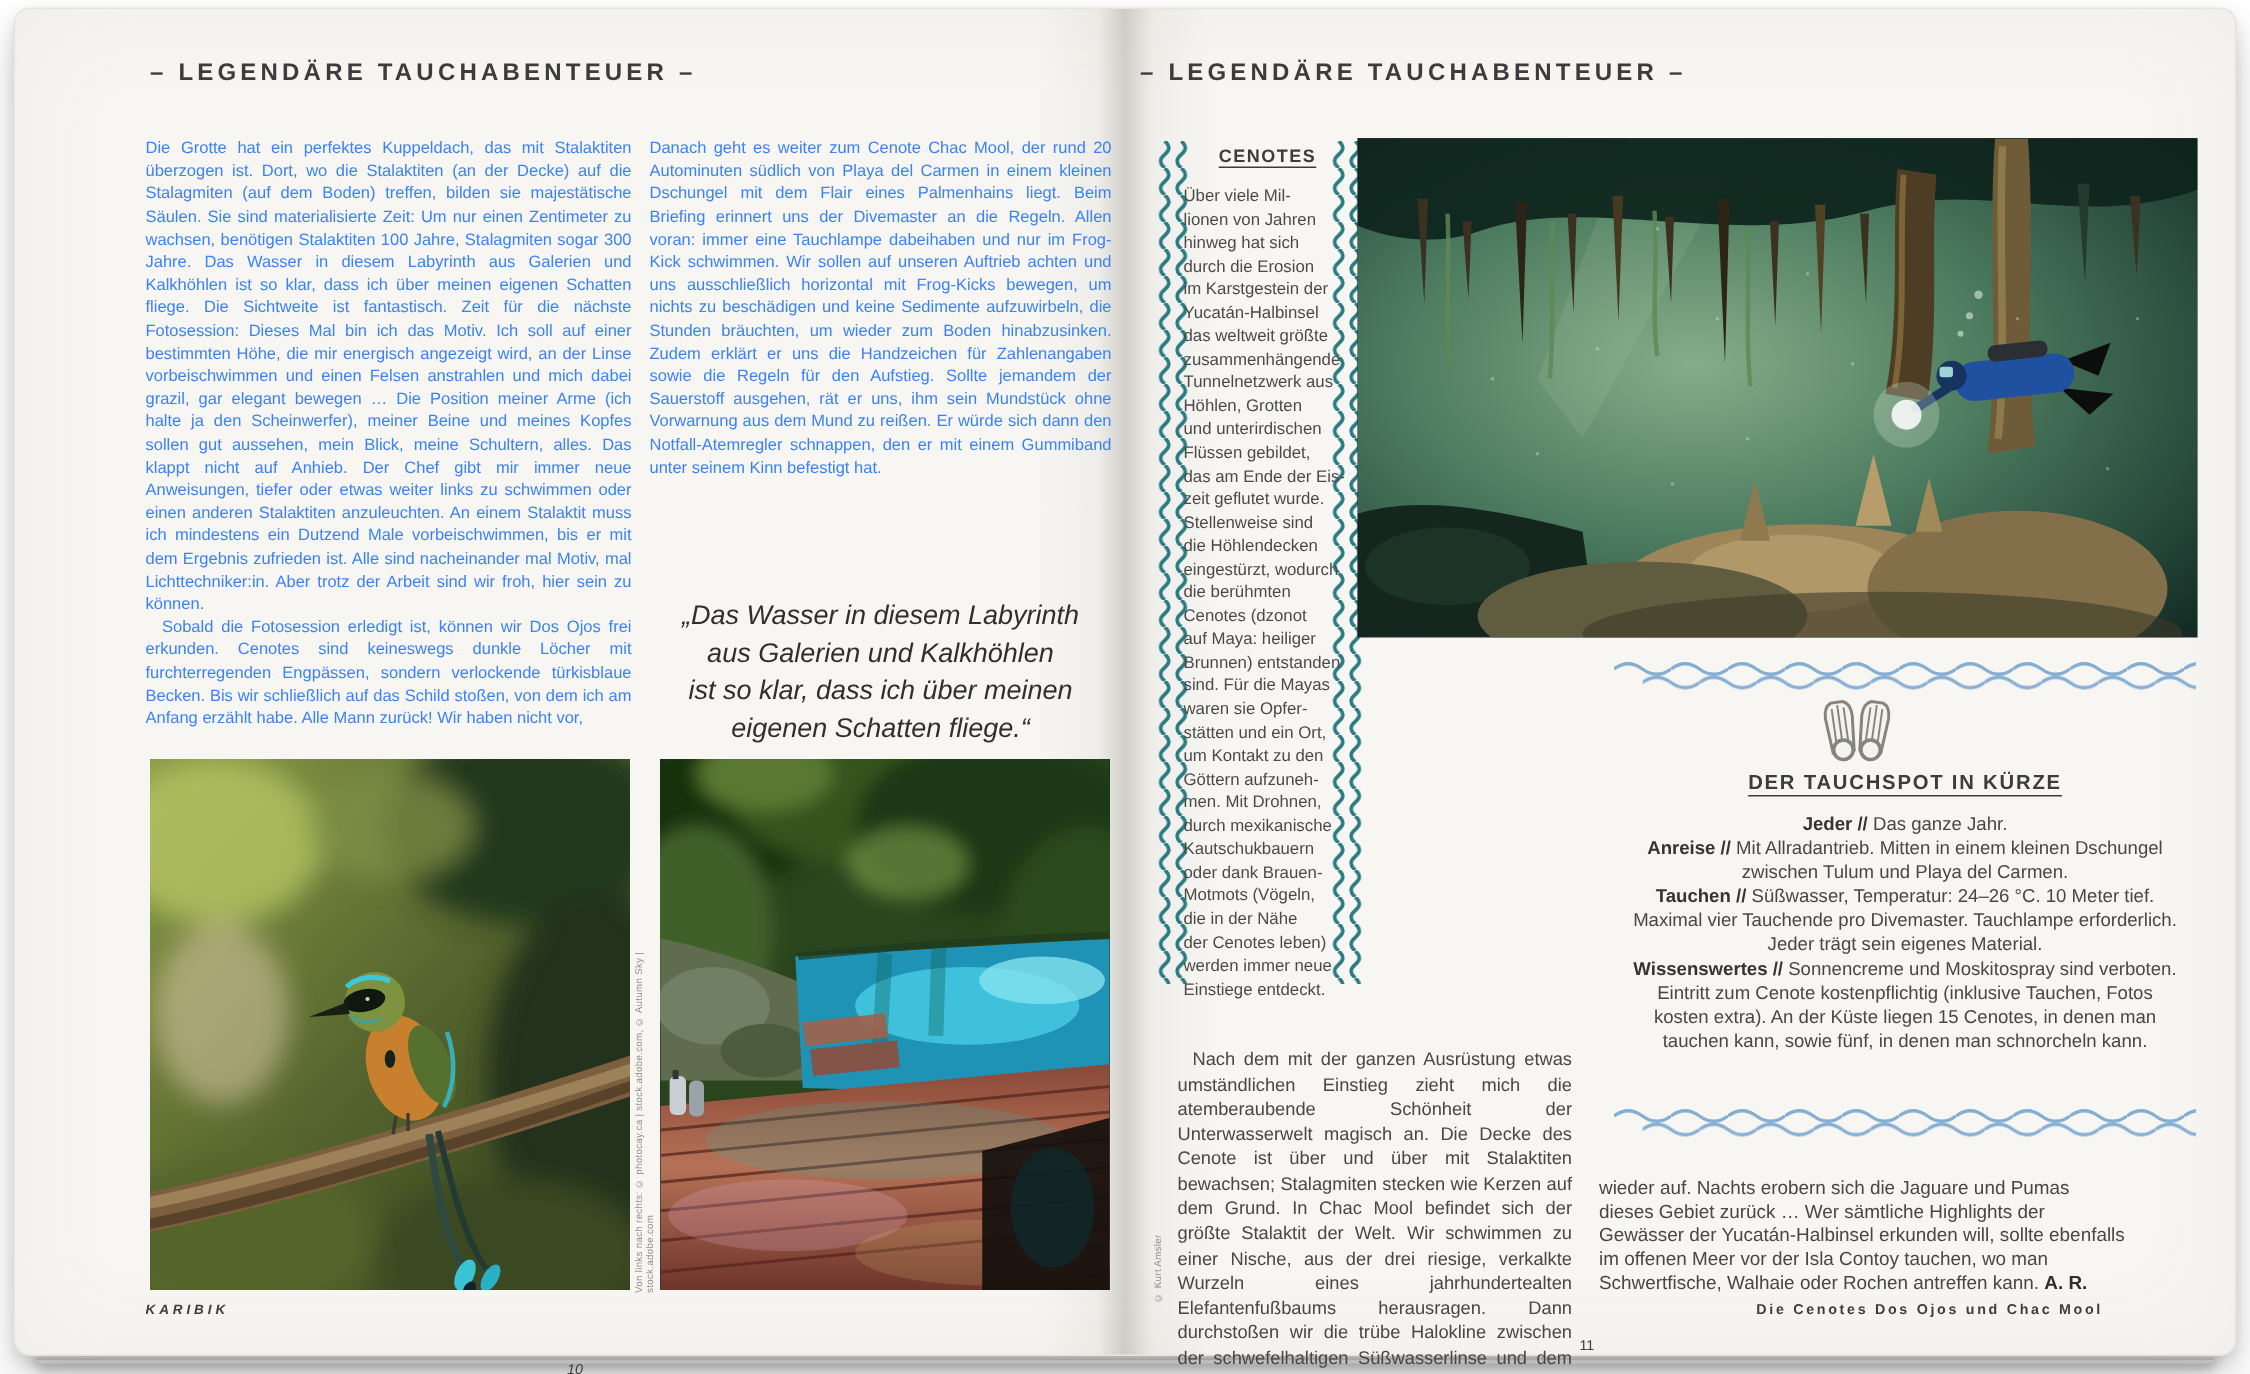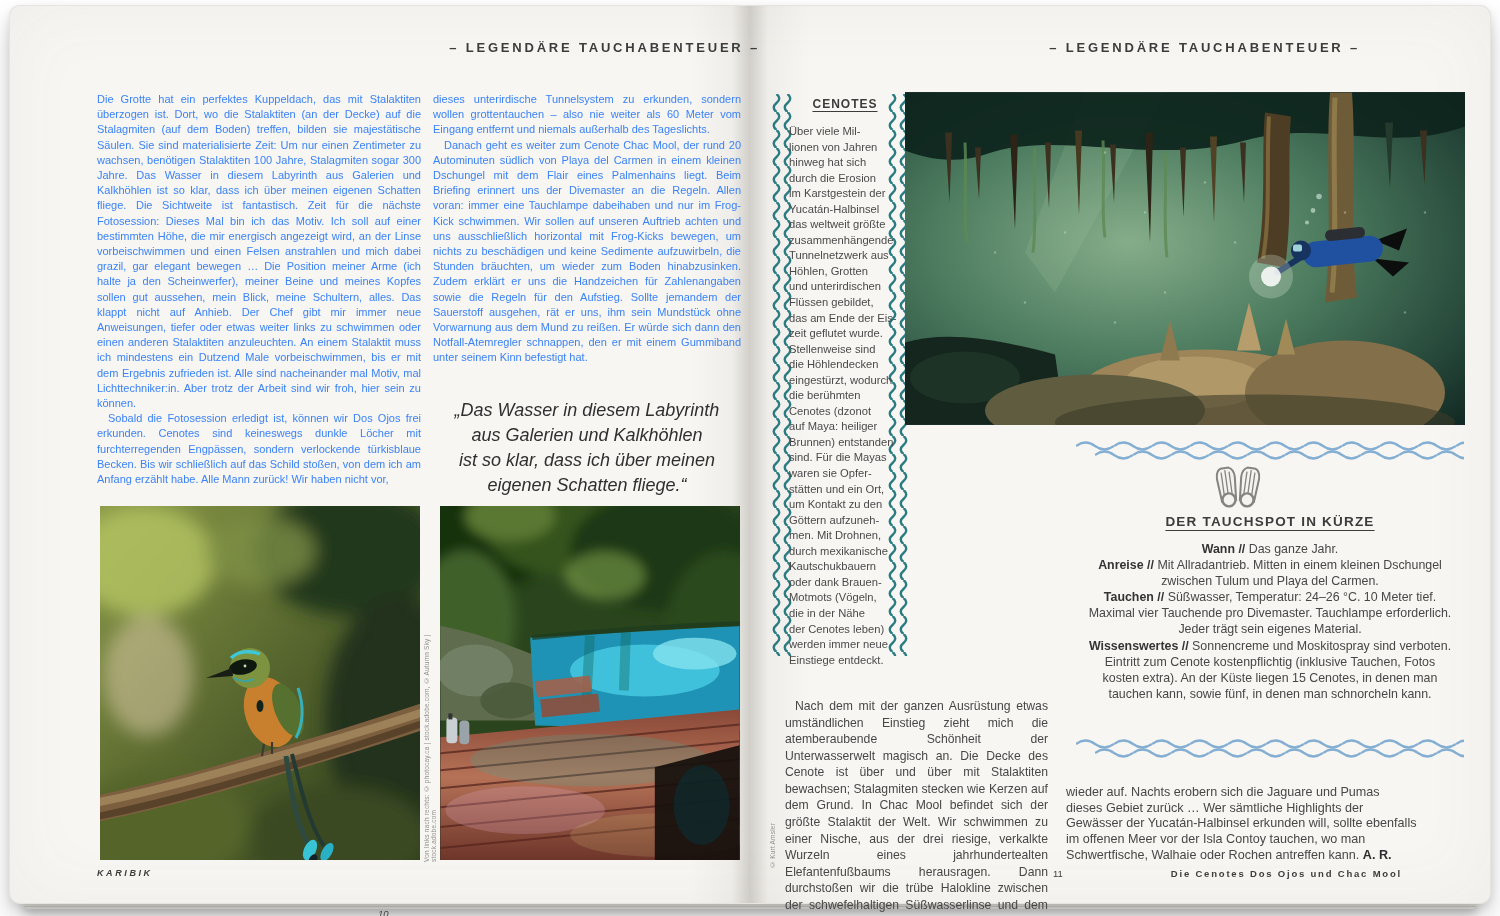--- a/index.html
+++ b/index.html
@@ -10,22 +10,22 @@
         border-radius:10px;
         box-shadow:0 0 0 1px #e6e4de,0 14px 28px rgba(0,0,0,.20),0 4px 10px rgba(0,0,0,.12),
                    inset 0 0 70px rgba(120,110,90,.06);}
   .book::after{content:"";position:absolute;left:12px;right:12px;bottom:-6px;height:8px;
         border-radius:0 0 12px 12px;z-index:-1;
         background:repeating-linear-gradient(to bottom,#efede8 0 1.5px,#d8d5ce 1.5px 3px);
         box-shadow:0 4px 8px rgba(0,0,0,.25);}
   .gutter{position:absolute;left:690px;top:6px;width:120px;height:897px;pointer-events:none;
         background:linear-gradient(to right,rgba(0,0,0,0),rgba(92,80,60,.05) 35%,
                    rgba(60,50,35,.20) 50%,rgba(92,80,60,.05) 65%,rgba(0,0,0,0));}
-  .runhead{position:absolute;top:40px;font-weight:bold;font-size:13px;letter-spacing:2.8px;
-        color:#3c3c3c;text-align:right;}
+  .runhead{position:absolute;top:40px;font-weight:bold;font-size:16px;letter-spacing:2.8px;
+        color:#3c3c3c;text-align:left;}
   #rh-left{left:100px;width:660px;}
   #rh-right{left:760px;width:600px;}
   .body-text{font-size:11px;line-height:15.2px;text-align:justify;color:#3b82f6;}
   .col{position:absolute;top:92px;}
   .col p{margin:0;}
   .col p + p{text-indent:11px;}
   #col1{left:97px;width:324px;}
   #col2{left:433px;width:308px;}
   .prewrap{white-space:pre-line;}
   #pullquote{position:absolute;left:433px;top:398px;width:308px;text-align:center;
@@ -36,21 +36,21 @@
   #photo-cenote{left:440px;top:506px;width:300px;height:354px;}
   #photo-cave{left:905px;top:92px;width:560px;height:333px;}
   .photo svg{display:block;width:100%;height:100%;}
   .vcredit{position:absolute;writing-mode:vertical-rl;transform:rotate(180deg);
         font-size:6.5px;color:#8f8f8b;letter-spacing:.2px;}
   #credit-left{left:423px;top:612px;height:250px;}
   #credit-right{left:769px;top:778px;height:90px;}
   .foot{position:absolute;top:868px;color:#3d3d3d;}
   #foot-karibik{left:97px;font-size:9px;font-weight:bold;font-style:italic;letter-spacing:2.6px;}
   #foot-pn-left{left:378px;font-size:9.5px;font-style:italic;margin-top:40px;}
-  #foot-pn-right{left:1053px;font-size:9.5px;}
+  #foot-pn-right{left:1053px;font-size:9.5px;margin-top:24px;}
   #foot-title{left:1100px;width:302px;text-align:right;font-size:9.5px;font-weight:bold;
         letter-spacing:1.8px;}
   #sidebar-title{position:absolute;left:795px;top:97px;width:100px;text-align:center;
         font-weight:bold;font-size:12px;letter-spacing:1px;color:#3c3c3c;
         text-decoration:underline;text-underline-offset:3px;}
   #sidebar-text{position:absolute;left:789px;top:124px;width:112px;text-align:left;
         font-size:11.2px;line-height:15.55px;color:#4a4a4a;}
   .vwave{position:absolute;top:94px;}
   #vwave-left{left:771px;}
   #vwave-right{left:887px;}
@@ -81,21 +81,20 @@
   <div class="book"></div>
   <div class="gutter"></div>
 
   <div class="runhead" id="rh-left">– LEGENDÄRE TAUCHABENTEUER –</div>
 
   <div class="col body-text" id="col1">
     <p>Die Grotte hat ein perfektes Kuppeldach, das mit Stalaktiten überzogen ist. Dort, wo die Stalaktiten (an der Decke) auf die Stalagmiten (auf dem Boden) treffen, bilden sie majestätische Säulen. Sie sind materialisierte Zeit: Um nur einen Zentimeter zu wachsen, benötigen Stalaktiten 100 Jahre, Stalagmiten sogar 300 Jahre. Das Wasser in diesem Labyrinth aus Galerien und Kalkhöhlen ist so klar, dass ich über meinen eigenen Schatten fliege. Die Sichtweite ist fantastisch. Zeit für die nächste Fotosession: Dieses Mal bin ich das Motiv. Ich soll auf einer bestimmten Höhe, die mir energisch angezeigt wird, an der Linse vorbeischwimmen und einen Felsen anstrahlen und mich dabei grazil, gar elegant bewegen … Die Position meiner Arme (ich halte ja den Scheinwerfer), meiner Beine und meines Kopfes sollen gut aussehen, mein Blick, meine Schultern, alles. Das klappt nicht auf Anhieb. Der Chef gibt mir immer neue Anweisungen, tiefer oder etwas weiter links zu schwimmen oder einen anderen Stalaktiten anzuleuchten. An einem Stalaktit muss ich mindestens ein Dutzend Male vorbeischwimmen, bis er mit dem Ergebnis zufrieden ist. Alle sind nacheinander mal Motiv, mal Lichttechniker:in. Aber trotz der Arbeit sind wir froh, hier sein zu können.</p>
     <p>Sobald die Fotosession erledigt ist, können wir Dos Ojos frei erkunden. Cenotes sind keineswegs dunkle Löcher mit furchterregenden Engpässen, sondern verlockende türkisblaue Becken. Bis wir schließlich auf das Schild stoßen, von dem ich am Anfang erzählt habe. Alle Mann zurück! Wir haben nicht vor,</p>
   </div>
   <div class="col body-text" id="col2">
-    <p>dieses unterirdische Tunnelsystem zu erkunden, sondern wollen grottentauchen – also nie weiter als 60 Meter vom Eingang entfernt und niemals außerhalb des Tageslichts.</p>
     <p>Danach geht es weiter zum Cenote Chac Mool, der rund 20 Autominuten südlich von Playa del Carmen in einem kleinen Dschungel mit dem Flair eines Palmenhains liegt. Beim Briefing erinnert uns der Divemaster an die Regeln. Allen voran: immer eine Tauchlampe dabeihaben und nur im Frog-Kick schwimmen. Wir sollen auf unseren Auftrieb achten und uns ausschließlich horizontal mit Frog-Kicks bewegen, um nichts zu beschädigen und keine Sedimente aufzuwirbeln, die Stunden bräuchten, um wieder zum Boden hinabzusinken. Zudem erklärt er uns die Handzeichen für Zahlenangaben sowie die Regeln für den Aufstieg. Sollte jemandem der Sauerstoff ausgehen, rät er uns, ihm sein Mundstück ohne Vorwarnung aus dem Mund zu reißen. Er würde sich dann den Notfall-Atemregler schnappen, den er mit einem Gummiband unter seinem Kinn befestigt hat.</p>
   </div>
 
   <div class="prewrap" id="pullquote">„Das Wasser in diesem Labyrinth
 aus Galerien und Kalkhöhlen
 ist so klar, dass ich über meinen
 eigenen Schatten fliege.“</div>
 
   <figure class="photo" id="photo-bird">
     <svg viewBox="0 0 320 354">
@@ -353,21 +352,21 @@
       <g transform="translate(37,22) rotate(8)">
         <path d="M-7 16 L-9 -8 Q-9 -16 -4 -18 L4 -18 Q9 -16 9 -8 L7 16" fill="#f4f3f0"></path>
         <path d="M-4 -14 L-4 10 M0 -16 L0 12 M4 -14 L4 10" stroke-width="1.3"></path>
         <circle cx="0" cy="14" r="6.5" fill="#f4f3f0" stroke-width="2.4"></circle>
       </g>
     </g>
   </svg>
 
   <div id="ts-title">DER TAUCHSPOT IN KÜRZE</div>
   <div id="ts-items">
-    <p class="ts-item"><b>Wann //</b> <span>Das ganze Jahr.</span></p>
+    <p class="ts-item"><b>Jeder //</b> <span>Das ganze Jahr.</span></p>
     <p class="ts-item"><b>Anreise //</b> <span>Mit Allradantrieb. Mitten in einem kleinen Dschungel zwischen Tulum und Playa del Carmen.</span></p>
     <p class="ts-item"><b>Tauchen //</b> <span>Süßwasser, Temperatur: 24–26 °C. 10 Meter tief. Maximal vier Tauchende pro Divemaster. Tauchlampe erforderlich. Jeder trägt sein eigenes Material.</span></p>
     <p class="ts-item"><b>Wissenswertes //</b> <span>Sonnencreme und Moskitospray sind verboten. Eintritt zum Cenote kostenpflichtig (inklusive Tauchen, Fotos kosten extra). An der Küste liegen 15 Cenotes, in denen man tauchen kann, sowie fünf, in denen man schnorcheln kann.</span></p>
   </div>
 
   <svg class="hwave" id="hwave-bottom" width="388" height="24">
     <rect width="388" height="12" fill="url(#hwp)"></rect>
     <g transform="translate(19,9)">
         <rect width="369" height="12" fill="url(#hwp)"></rect>
       </g>

